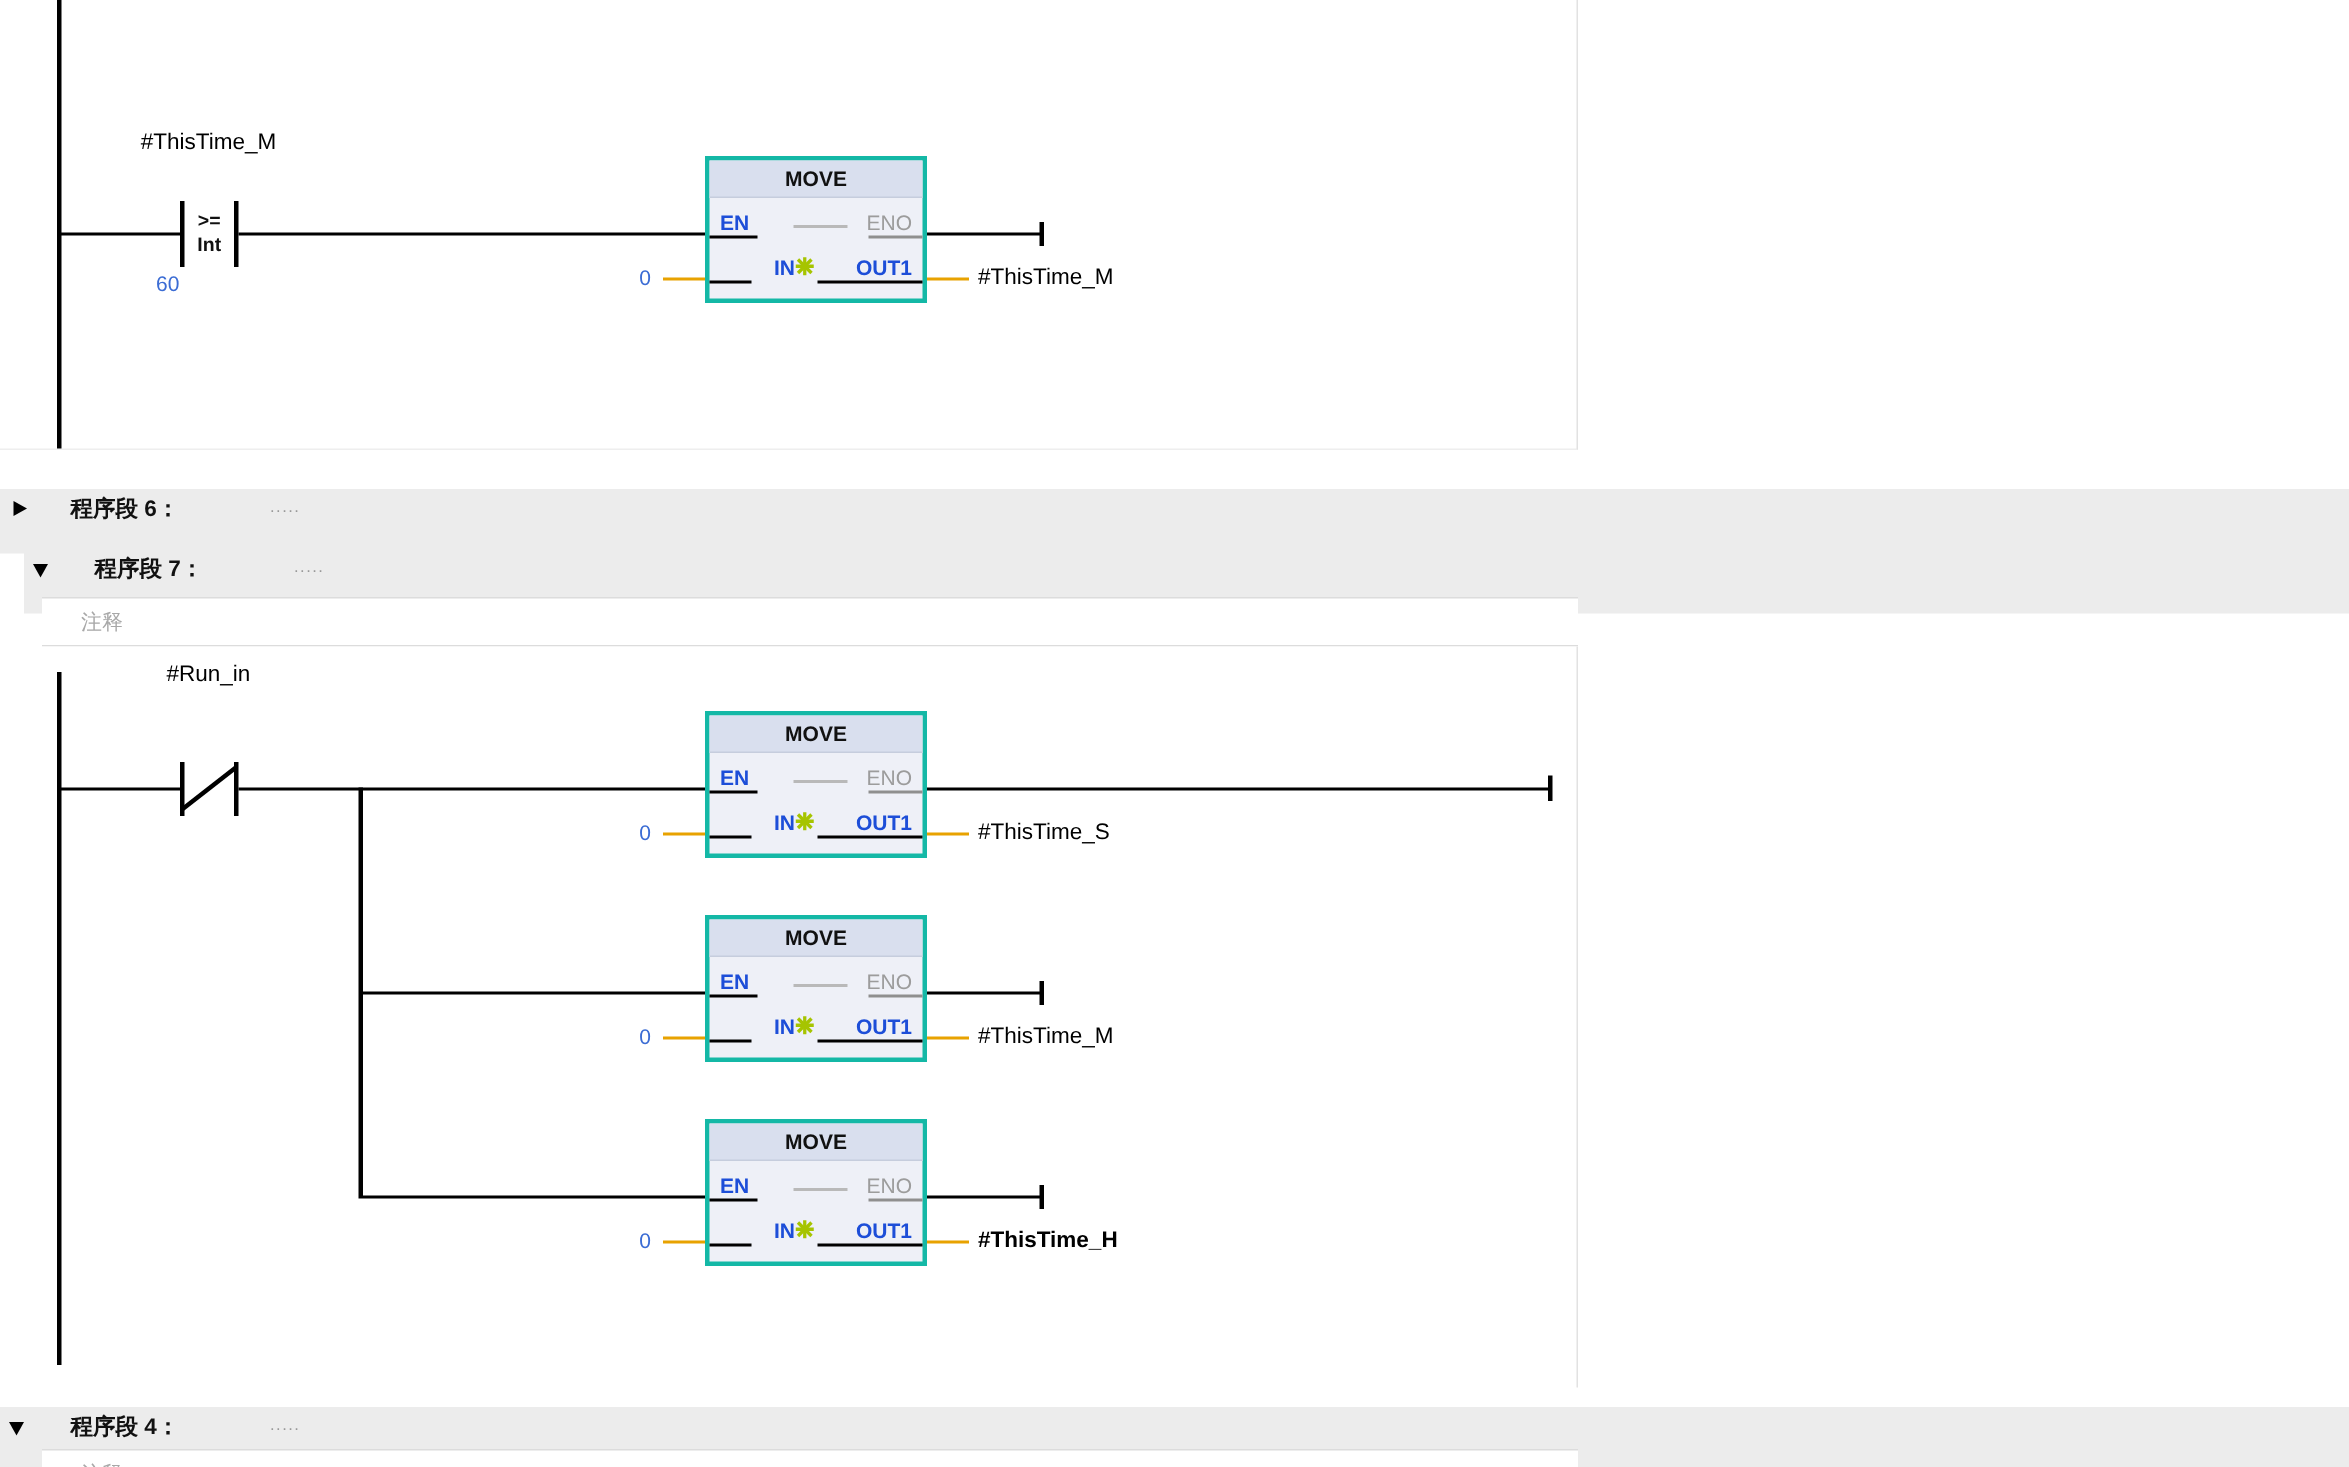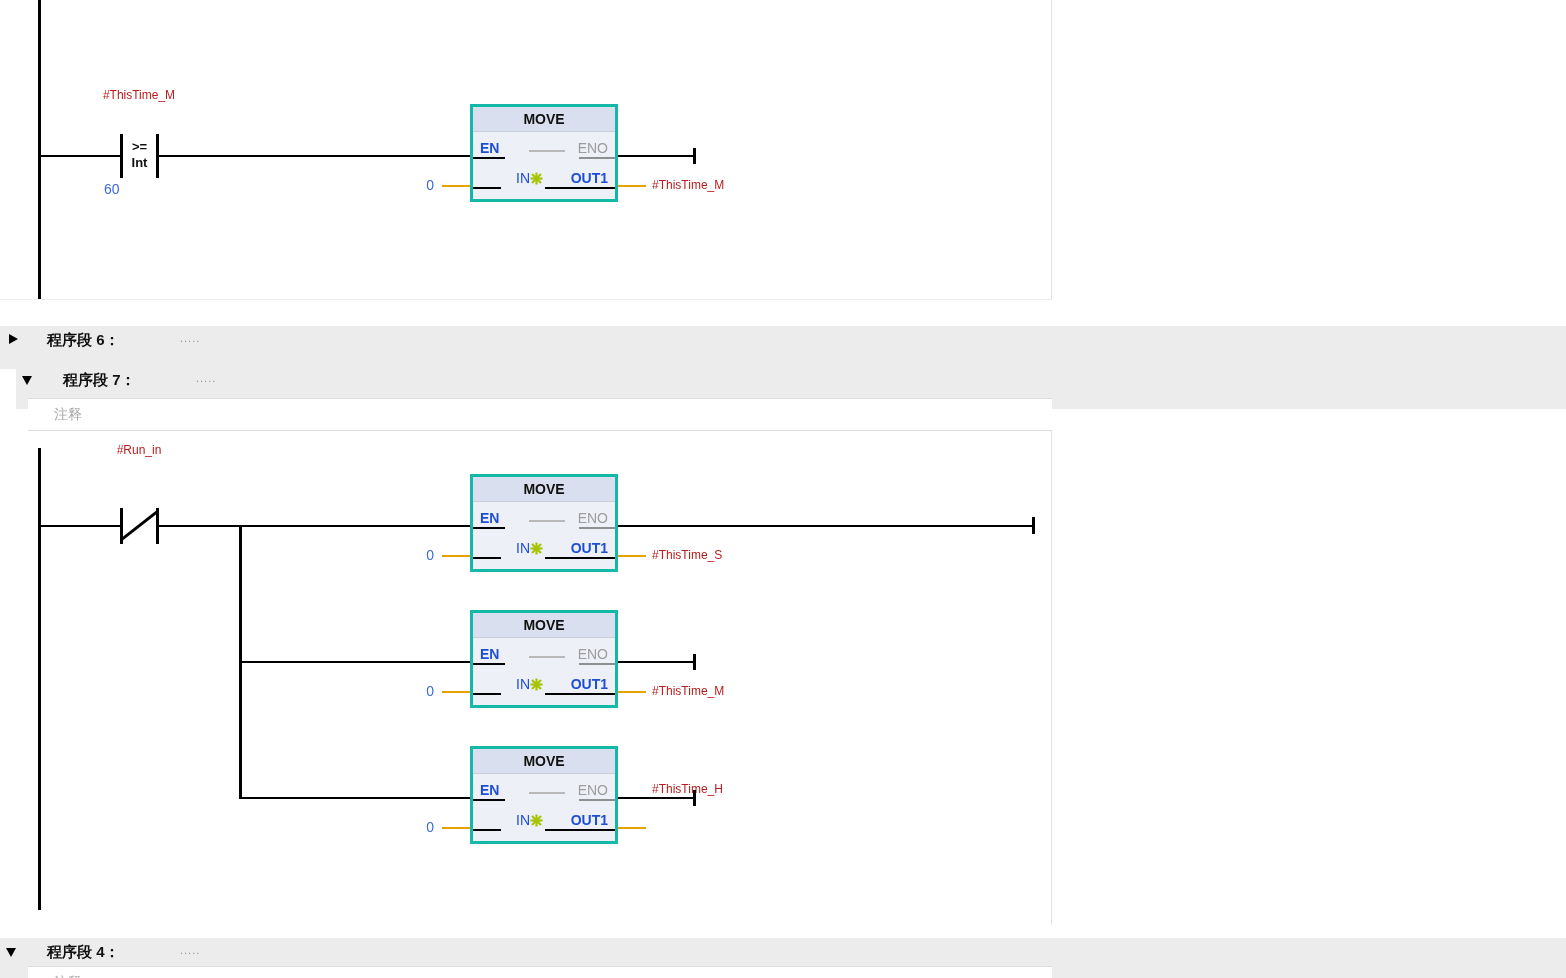--- a/index.html
+++ b/index.html
@@ -6,21 +6,21 @@
   html,body { width:1566px; height:978px; background:#ffffff; overflow:hidden; }
   body { position:relative; font-family:"Liberation Sans","DejaVu Sans",sans-serif; color:#141414; }
 
   .canvas { position:absolute; background:#ffffff; border-right:1px solid #e2e2e2; }
   .rail { position:absolute; width:3px; background:#000; }
   .wire { position:absolute; height:2px; background:#000; }
   .wire-v { position:absolute; width:3px; background:#000; }
   .owire { position:absolute; height:2px; background:#e8a200; }
   .tick { position:absolute; width:3px; background:#000; }
 
-  .operand { position:absolute; font-size:12px; line-height:18px; color:#b91c1c; white-space:nowrap; }
+  .operand { position:absolute; font-size:15px; line-height:18px; color:#000000; white-space:nowrap; }
   .operand.centered { text-align:center; }
   .value { position:absolute; font-size:14px; line-height:18px; color:#3b6cd4; white-space:nowrap; }
   .value.right { text-align:right; }
   .value.centered { text-align:left; }
 
   .contact { position:absolute; width:39px; }
   .contact .bar { position:absolute; top:0; width:3px; height:100%; background:#000; }
   .contact .bar.left { left:0; } .contact .bar.right { right:0; }
   .contact .cmp { position:absolute; left:2px; right:2px; top:5px; text-align:center;
                   font-weight:bold; font-size:13px; line-height:16px; color:#111; }
@@ -28,21 +28,21 @@
   .contact .slash { position:absolute; left:-3px; top:16px; width:45px; height:3px;
                     background:#000; transform:rotate(-38deg); }
 
   .move-block { position:absolute; width:148px; height:98px; background:#eef0f7;
                 border:3px solid #14b8a6; }
   .mb-header { height:25px; line-height:25px; text-align:center; font-weight:bold;
                font-size:14px; color:#111; background:#d9dfee; border-bottom:1px solid #c6cddd; }
   .mb-pin { position:absolute; font-size:14px; line-height:16px; color:#1d4ed8; }
   .mb-en  { left:7px;  top:33px; font-weight:bold; }
   .mb-eno { right:7px; top:33px; color:#9c9c9c; }
-  .mb-in  { left:7px;  top:63px; font-weight:normal;padding-left:36px; }
+  .mb-in  { left:7px;  top:63px; font-weight:bold;padding-left:36px; }
   .mb-out { right:7px; top:63px; font-weight:bold; }
   .mb-line { position:absolute; height:2px; background:#000; }
   .mb-line-en  { left:0;  top:50px; width:32px; }
   .mb-line-eno { right:0; top:50px; width:36px; background:#8f8f8f; }
   .mb-line-in  { left:0;  top:80px; width:28px; }
   .mb-line-out { right:0; top:80px; width:70px; }
   .mb-dash { position:absolute; left:56px; top:43px; width:36px; height:2px; background:#b9b9b9; }
   .mb-star { position:absolute; left:57px; top:64px; width:13px; height:13px; }
 
   .net-bar { position:absolute; left:0; width:1566px; height:43px; background:#ececec; }
@@ -222,21 +222,21 @@
       <line x1="2" y1="2" x2="11" y2="11"></line>
           <line x1="11" y1="2" x2="2" y2="11"></line>
         </g>
       </svg>
   </span>
   <span class="mb-pin mb-out">OUT1</span>
 </div>
 <div class="owire" style="left:442px;top:827px;width:28px;"></div>
 <div class="value right" style="left:402px;top:818px;width:32px;">0</div>
 <div class="owire" style="left:618px;top:827px;width:28px;"></div>
-<div class="operand" style="left:652px;top:780px;">#ThisTime_H</div>
+<div class="operand" style="left:652px;top:818px;font-weight:bold;">#ThisTime_H</div>
 <div class="wire" style="left:618px;top:797px;width:76px;"></div>
 <div class="tick" style="left:693px;top:790px;height:16px;"></div>
 
 <div class="net-bar" style="top:938px;">
   <div class="tri tri-down"></div>
   <div class="net-title">程序段 4：</div>
   <div class="net-dots">.....</div>
 </div>
 
 <div class="comment-row" style="top:966px;">

